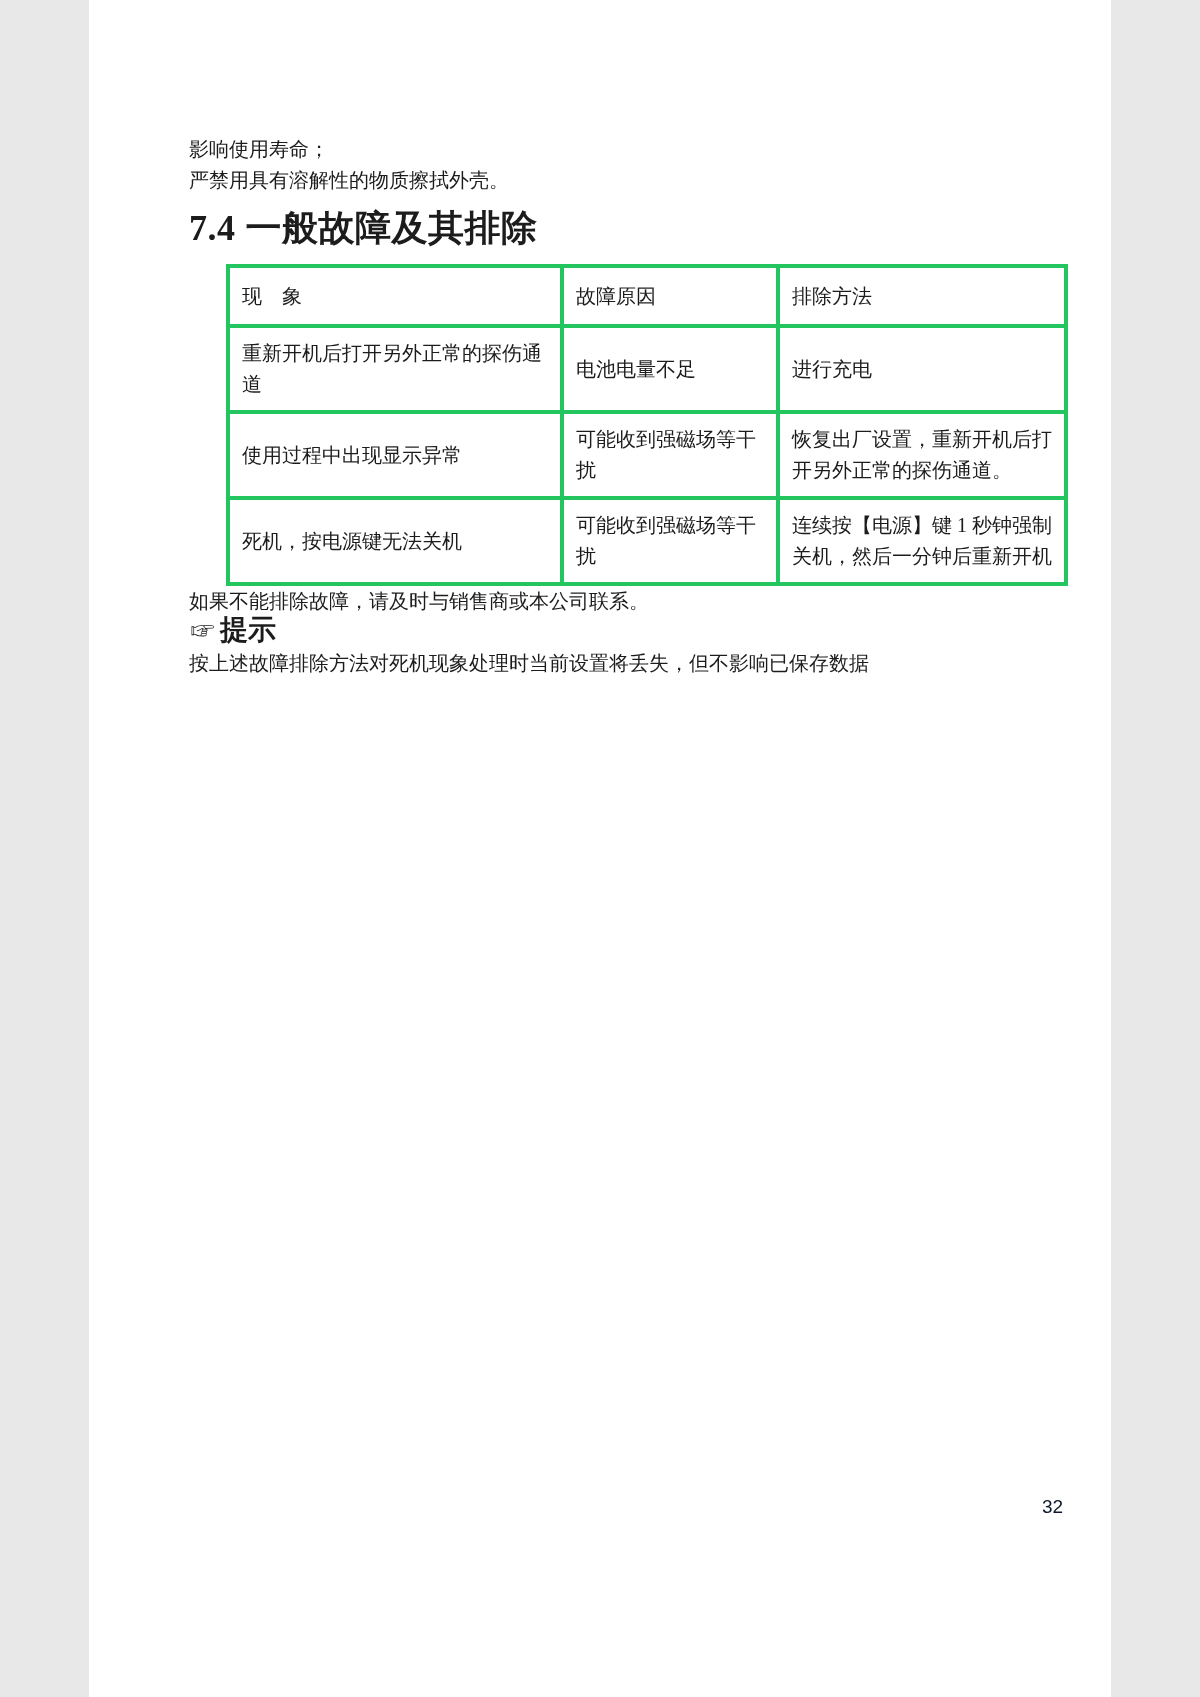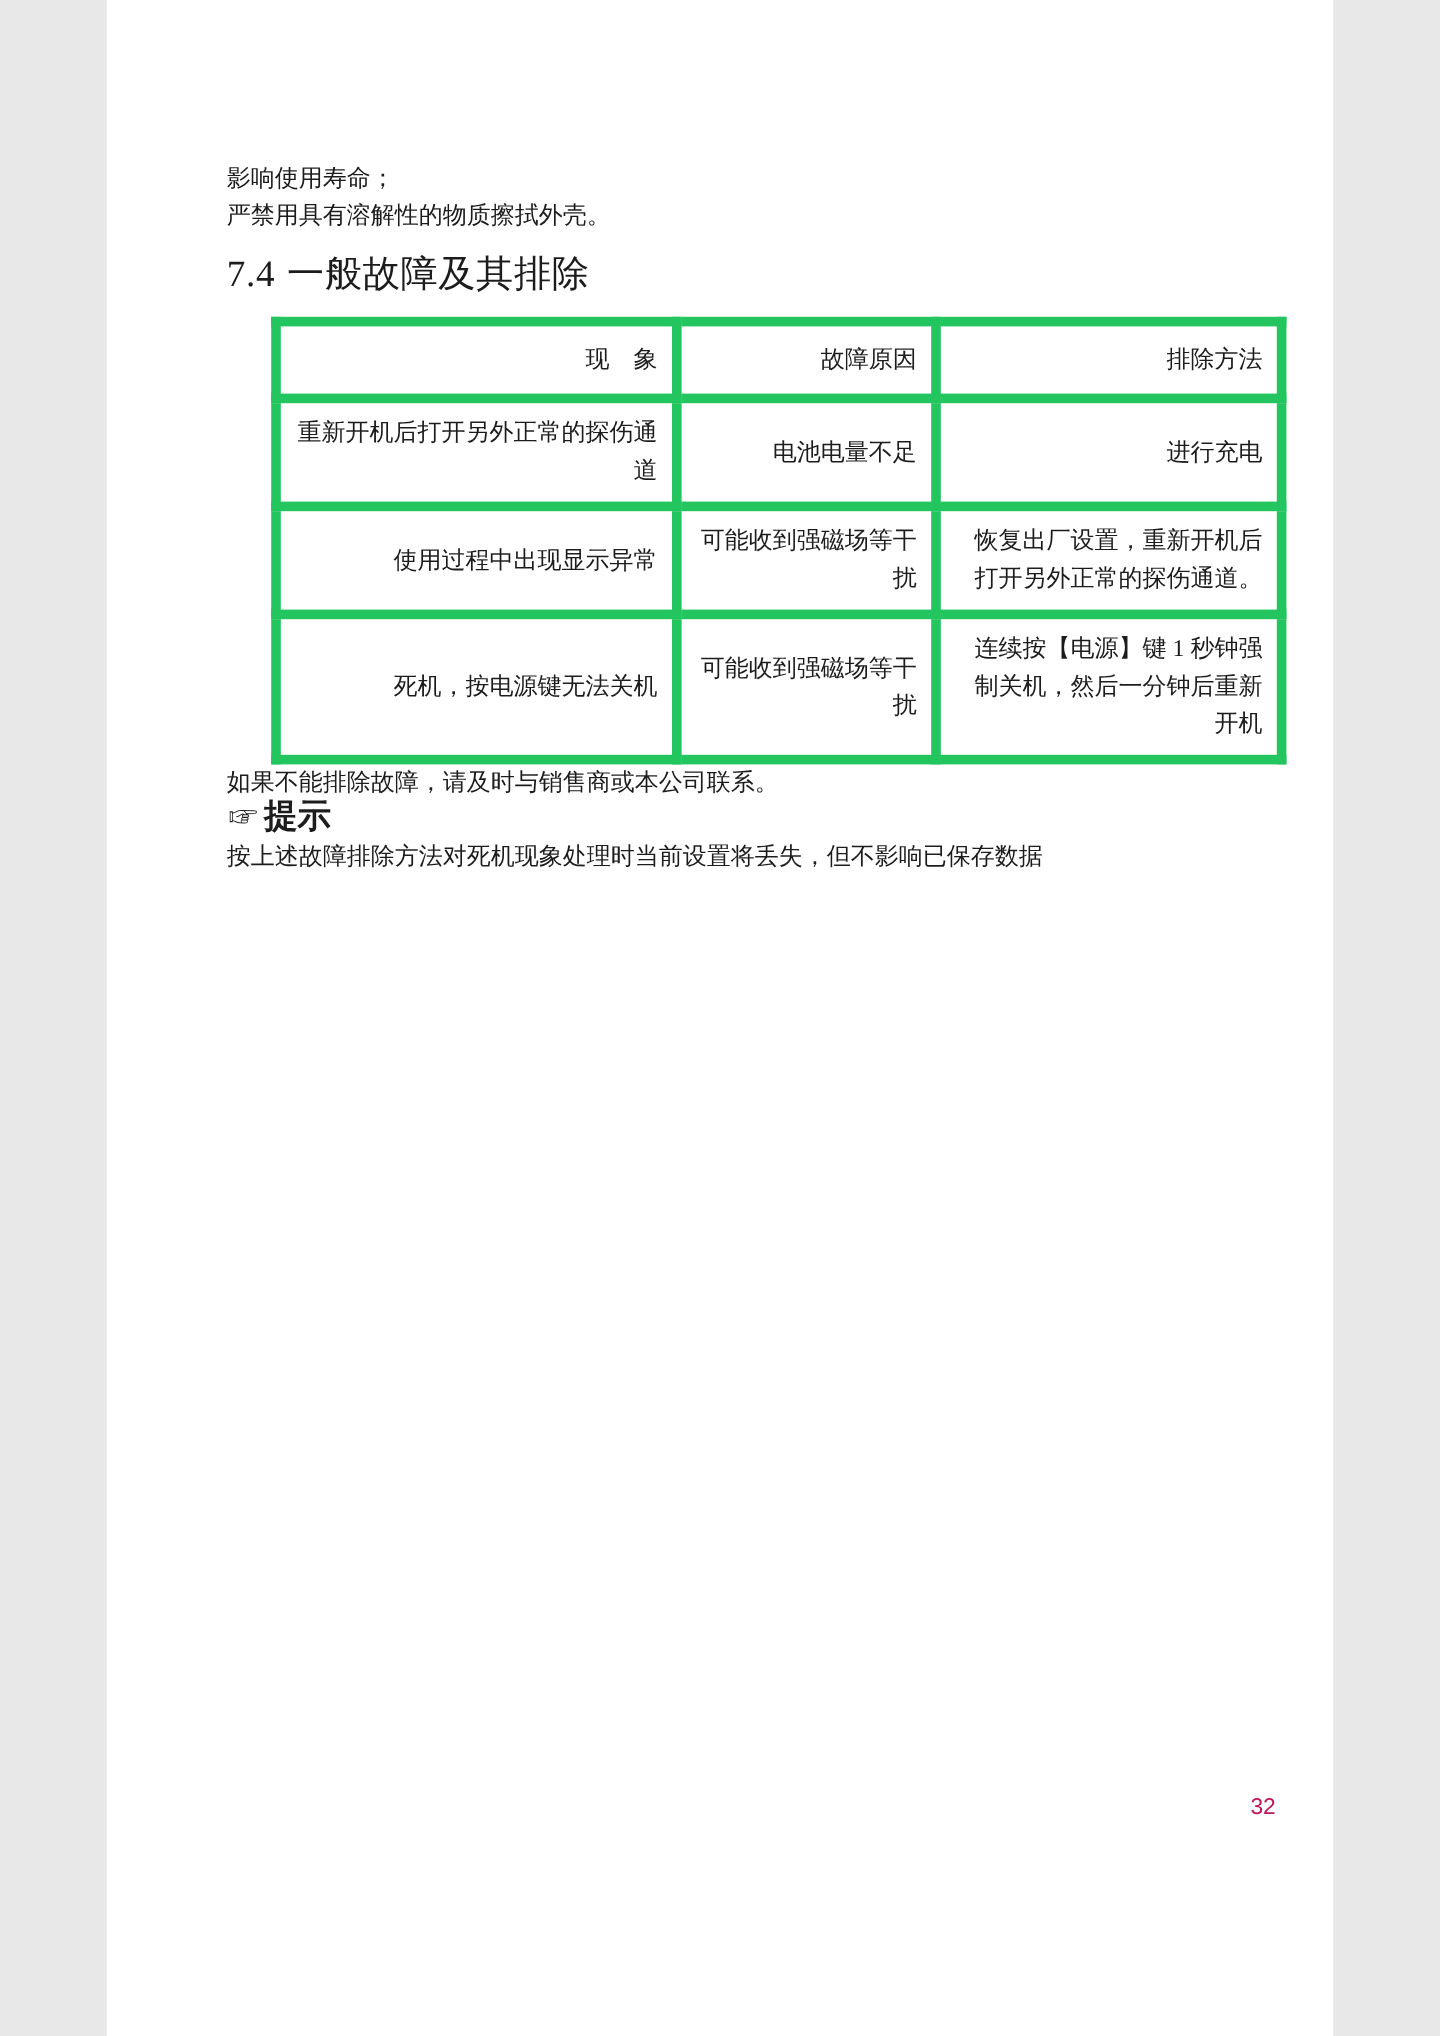--- a/index.html
+++ b/index.html
@@ -20,40 +20,40 @@
     width: 1000px;
   }
   .intro p {
     margin: 0;
     font-size: 20px;
     line-height: 31px;
     white-space: nowrap;
   }
   .section-heading {
     margin: 13px 0 0 0;
-    font-size: 31px;
-    font-weight: normal;
+    font-size: 36px;
+    font-weight: bold;
     line-height: 38px;
     letter-spacing: 0.5px;
   }
   .section-heading .sec-num { margin-right: 10px; }
   .fault-table {
     border-collapse: collapse;
     table-layout: fixed;
     width: 838px;
     margin: 17px 0 0 37px;
   }
   .fault-table col.c1 { width: 334px; }
   .fault-table col.c2 { width: 216px; }
   .fault-table col.c3 { width: 288px; }
   .fault-table th, .fault-table td {
-    border: 8px solid #22c55e;
+    border: 4px solid #22c55e;
     font-size: 20px;
     font-weight: normal;
-    text-align: right;
+    text-align: left;
     vertical-align: middle;
     padding: 10px 12px;
     line-height: 31px;
   }
   .fault-table th { height: 36px; }
   .fault-table td { height: 31px; }
   .after-table { }
   .after-table p {
     margin: 0;
     font-size: 20px;
@@ -74,21 +74,21 @@
     font-size: 28px;
     font-weight: bold;
     font-family: Liberation Mono, monospace;
   }
   .page-number {
     position: absolute;
     left: 953px;
     top: 1496px;
     font-size: 19px;
     font-family: "Liberation Sans", "DejaVu Sans", sans-serif;
-    color: #be185d;
+    color: #0f172a;
   }
 </style>
 </head>
 <body>
 
 <div class="page">
   <div class="content">
 
     <div class="intro">
       <p>影响使用寿命；</p>

